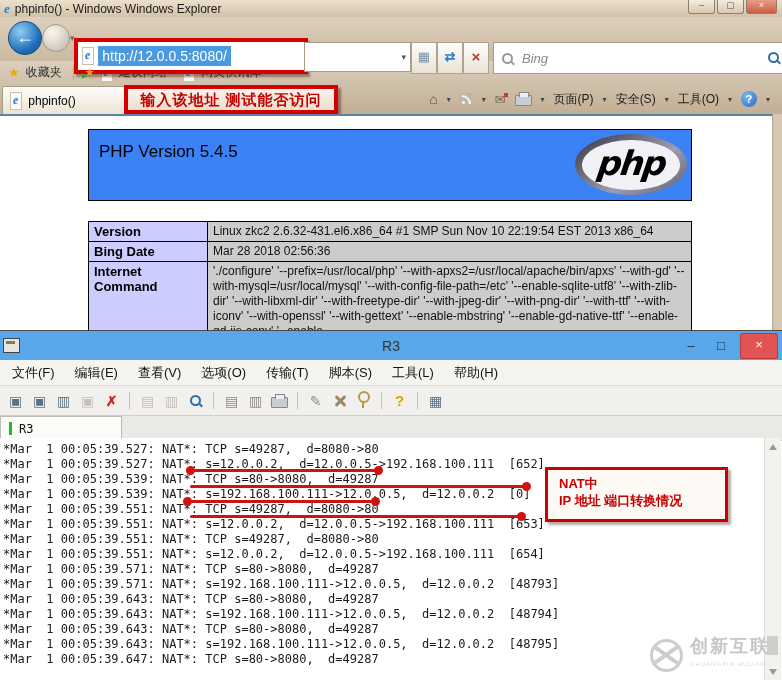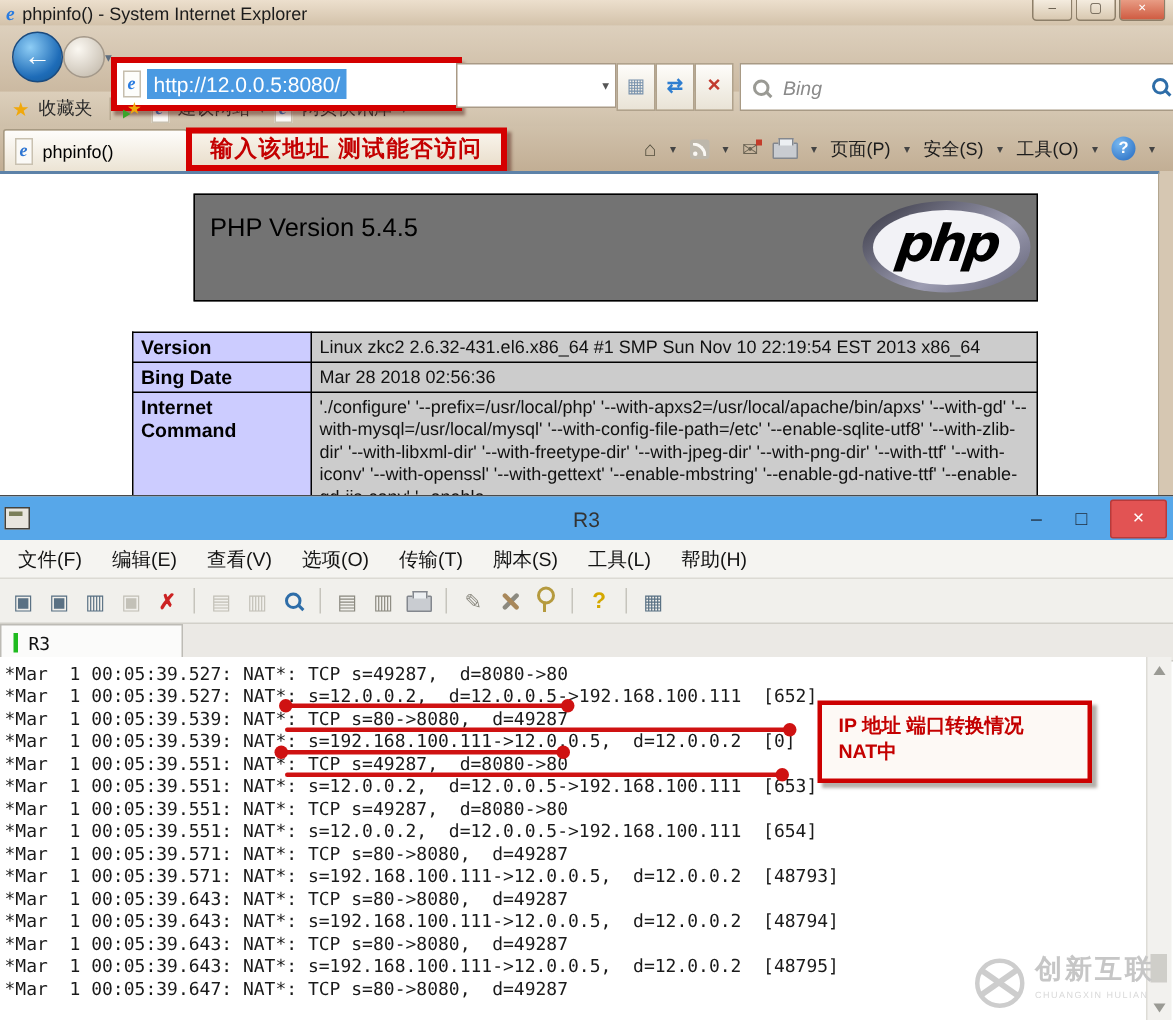--- a/index.html
+++ b/index.html
@@ -85,21 +85,21 @@
   .mini-printer::before { content:""; position:absolute; left:3px; top:-4px; width:8px; height:4px;
                           background:#eceff2; border:1px solid #83878e; border-bottom:none; }
   .mail-ico { position:relative; font-size:13px; color:#6b6454; }
   .mail-ico::after { content:""; position:absolute; right:-2px; top:1px; width:4px; height:4px; background:#c43c2a; }
   .help-circle { width:16px; height:16px; border-radius:50%; color:#fff; font-size:11px; font-weight:bold;
                  text-align:center; line-height:16px; background:radial-gradient(circle at 35% 30%,#79b9f0,#2268c0); }
 
   .ie-content { position:absolute; left:0; top:114px; width:772px; height:216px; background:#fff;
                 border-top:2px solid #5d82a8; border-right:1px solid #b3a68f; overflow:hidden; }
   .php-wrap { width:604px; margin:13px 0 0 88px; }
-  .php-header { position:relative; height:70px; background:#737373; border:1px solid #000;margin-left:41px; }
+  .php-header { position:relative; height:70px; background:#3b82f6; border:1px solid #000; }
   .php-title { font-size:17px; color:#000; padding:12px 0 0 10px; }
   .php-logo { position:absolute; right:4px; top:4px; width:112px; height:61px; border-radius:50%;
               background:linear-gradient(145deg,#33333f,#9d9db2 60%,#5e5e72);
               display:flex; align-items:center; justify-content:center; }
   .php-logo-inner { width:98px; height:50px; border-radius:50%; background:#f2f2f6;
                     display:flex; align-items:center; justify-content:center; }
   .php-logo-text { font:italic bold 34px "DejaVu Sans",sans-serif; color:#000; letter-spacing:-2px;
                    transform:skewX(-8deg); padding-bottom:4px; }
   .php-table { border-collapse:collapse; width:100%; margin-top:20px; }
   .php-table th { width:108px; background:#ccccff; border:1px solid #000; text-align:left;
@@ -174,21 +174,21 @@
 </style>
 </head>
 <body>
 
 <div id="stage">
 
   <div class="ie-window">
 
     <div class="ie-titlebar">
       <span class="ie-logo">e</span>
-      <span>phpinfo() - System Internet Explorer</span>
+      <span>phpinfo() - Windows Windows Explorer</span>
       <span class="ie-winbtns">
         <span class="wbtn">–</span>
         <span class="wbtn">▢</span>
         <span class="wbtn close">×</span>
       </span>
     </div>
 
     <div class="ie-nav">
       <div class="nav-circle btn-back">←</div>
       <div class="nav-circle btn-forward"></div>
@@ -377,22 +377,22 @@
   </div>
   <div class="redline" style="left:187px; top:500px; width:189px;">
     <span class="dot l"></span>
       <span class="dot r"></span>
   </div>
   <div class="redline" style="left:190px; top:515px; width:332px;">
     <span class="dot r"></span>
   </div>
 
   <div class="anno-nat-box">
+    <div>NAT中</div>
     <div>IP 地址 端口转换情况</div>
-    <div>NAT中</div>
   </div>
 
   <div class="watermark">
     <span class="wm-logo"></span>
     <span class="wm-text">
       <div>创新互联</div>
       <div class="wm-cap">CHUANGXIN HULIAN</div>
     </span>
   </div>
 

